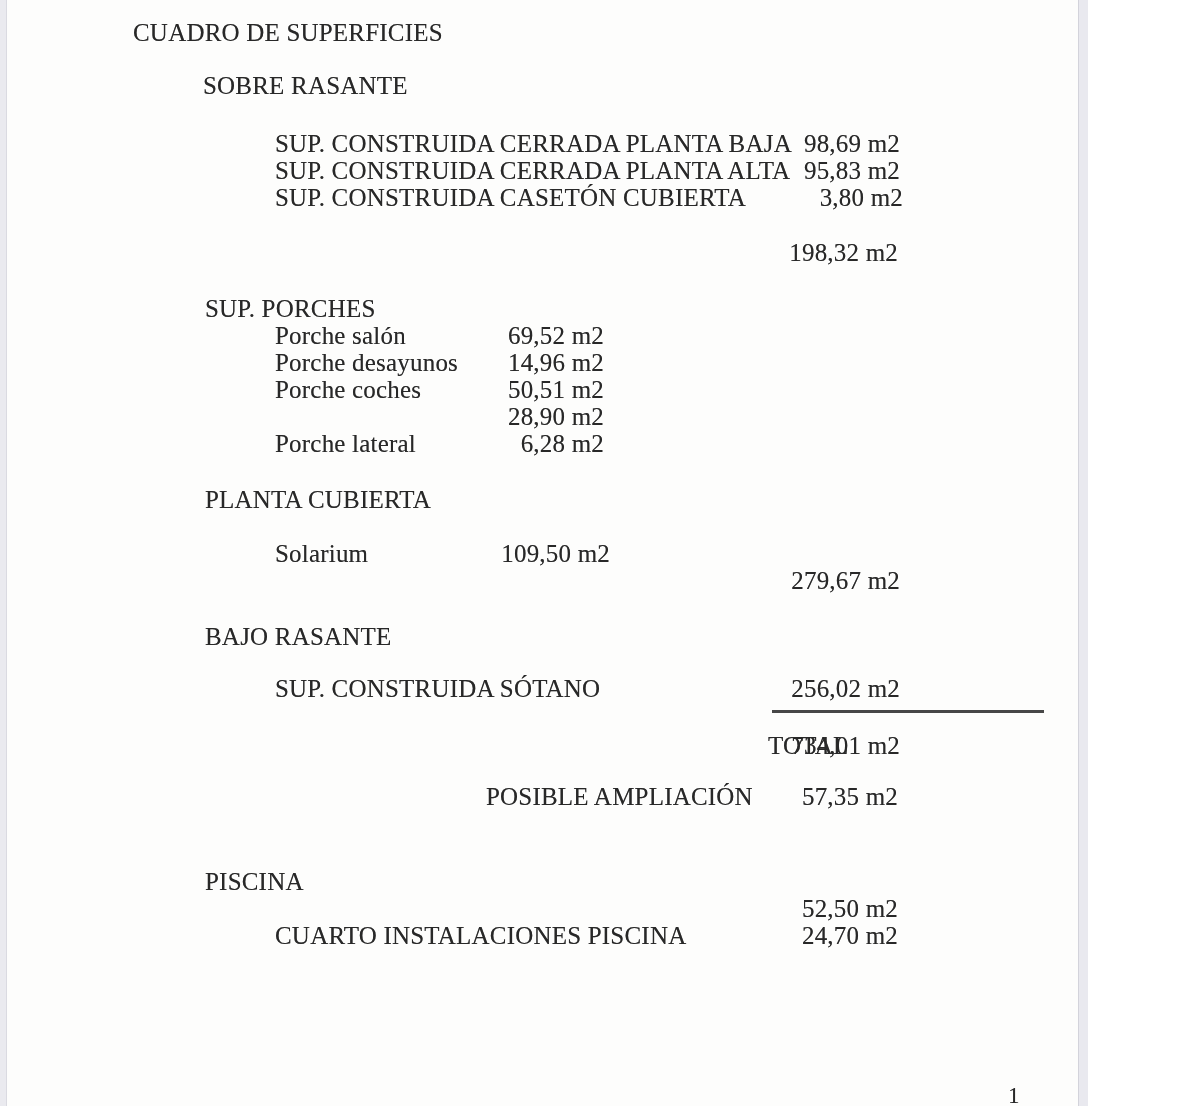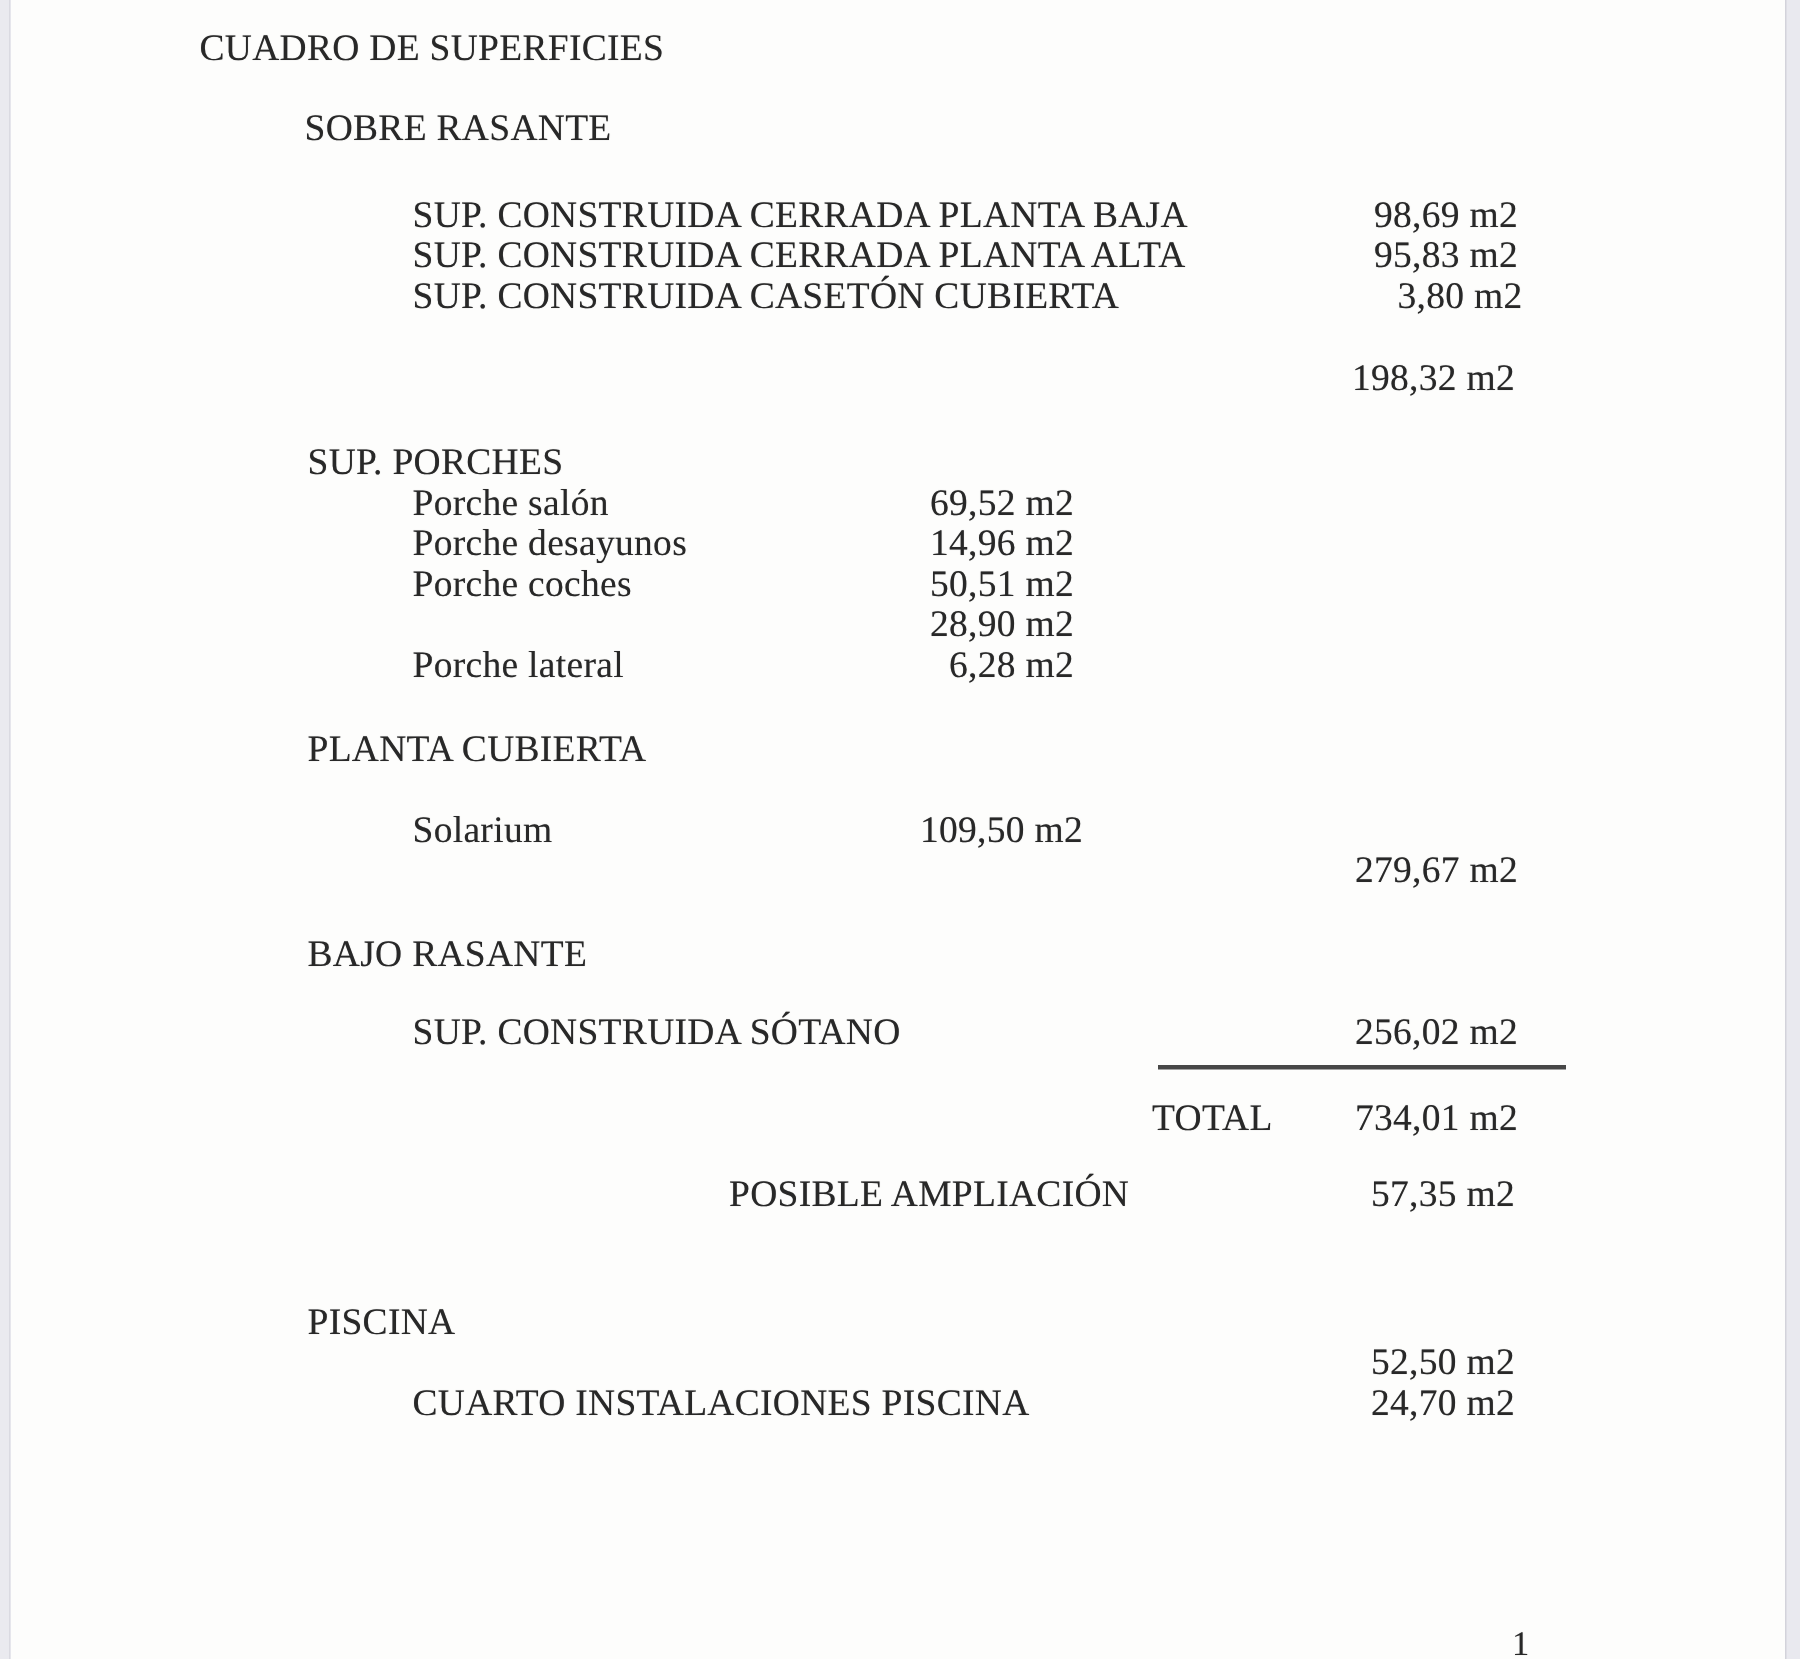--- a/index.html
+++ b/index.html
@@ -1,18 +1,18 @@
 <!DOCTYPE html>
 <html><head>
 <meta charset="utf-8">
 <style>
   html, body { margin: 0; padding: 0; background: #ffffff; }
   .page {
     position: relative;
-    width: 1200px;
+    width: 1088px;
     height: 1106px;
     background: #fdfdfc;
     overflow: hidden;
     font-family: "Liberation Serif", "DejaVu Serif", serif;
     color: #282828;
     text-shadow: 0 0 0.5px rgba(70,70,70,0.55);
   }
   .edge-left {
     position: absolute; left: 0; top: 0; width: 6px; height: 100%;
     background: #eaeaef; border-right: 1px solid #dadae1;

